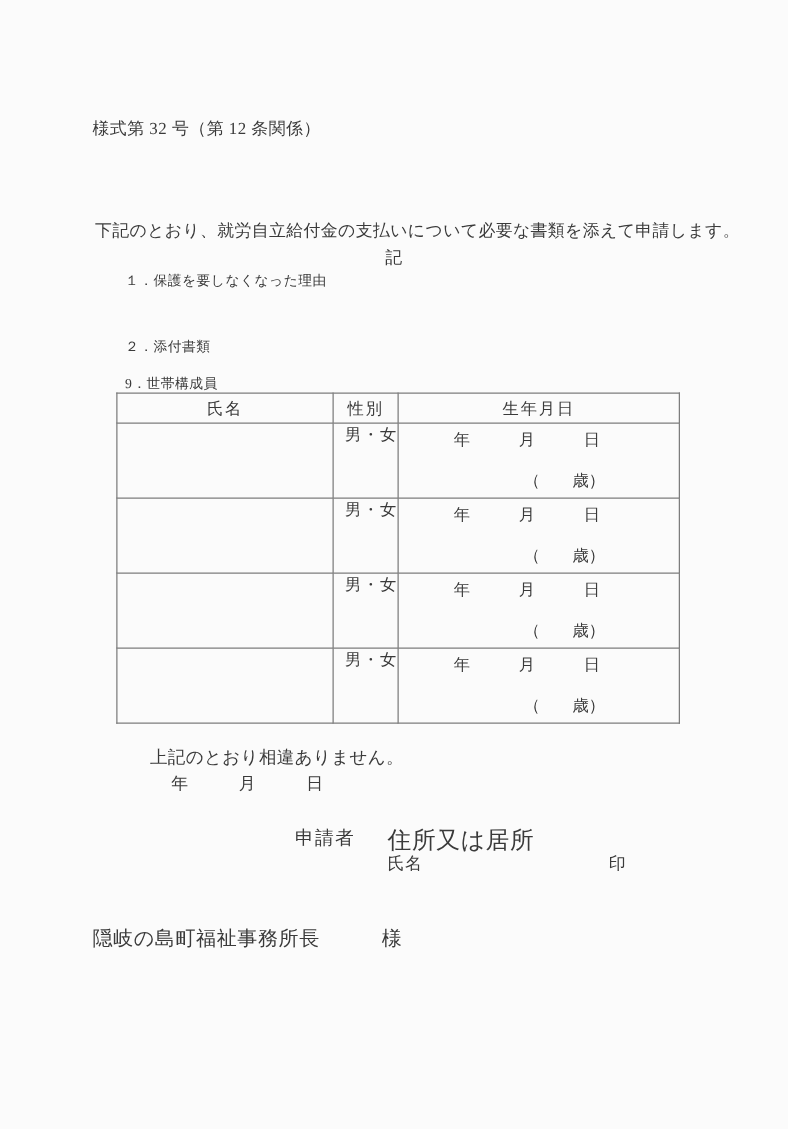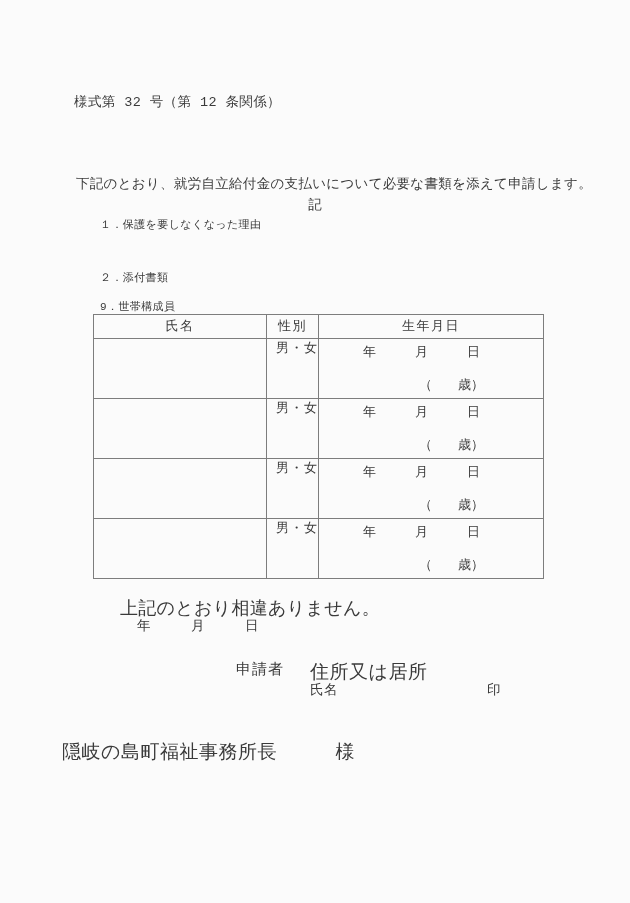--- a/index.html
+++ b/index.html
@@ -12,21 +12,20 @@
     background: #fbfbfb;
     font-family: "Liberation Serif", "DejaVu Serif", serif;
     color: #3a3a3a;
     position: relative;
     overflow: hidden;
   }
 
   .page {
     position: absolute;
     inset: 0;
-    font-family: Liberation Mono, monospace;
   }
 
   
   .t {
     position: absolute;
     white-space: pre;
     line-height: 1.2;
   }
 
   .form-no {
@@ -126,21 +125,21 @@
     bottom: 4px;
     left: 100px;
     white-space: pre;
     font-size: 13px;
   }
 
   
   .confirm-text {
     left: 120px;
     top: 599px;
-    font-size: 18px;
+    font-size: 14px;
     letter-spacing: 0.3px;
   }
   .confirm-date {
     left: 137px;
     top: 619px;
     font-size: 13.5px;
   }
 
   .applicant-label {
     left: 236px;
@@ -160,23 +159,23 @@
     font-size: 13.5px;
     letter-spacing: 0.5px;
   }
   .applicant-seal {
     left: 487px;
     top: 683px;
     font-size: 13.5px;
   }
 
   .addressee {
-    left: 62px;
+    left: 74px;
     top: 742px;
-    font-size: 19px;
+    font-size: 16px;
     letter-spacing: 0.5px;
   }
 </style>
 </head>
 <body>
 
 <div class="page">
 
   <div class="t form-no">様式第 32 号（第 12 条関係）</div>
 

